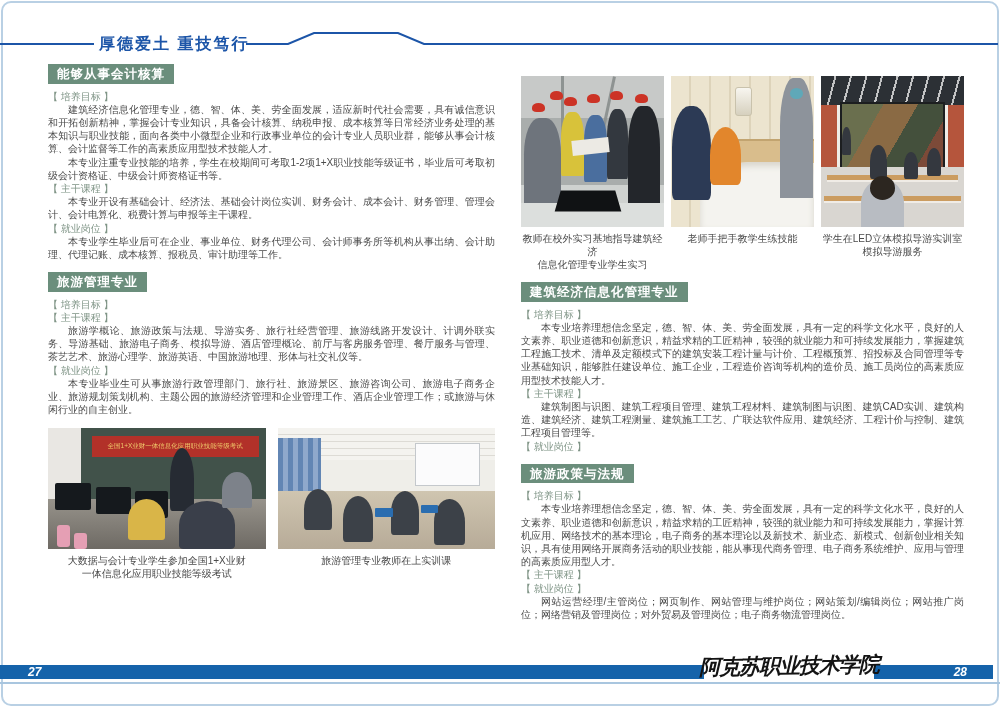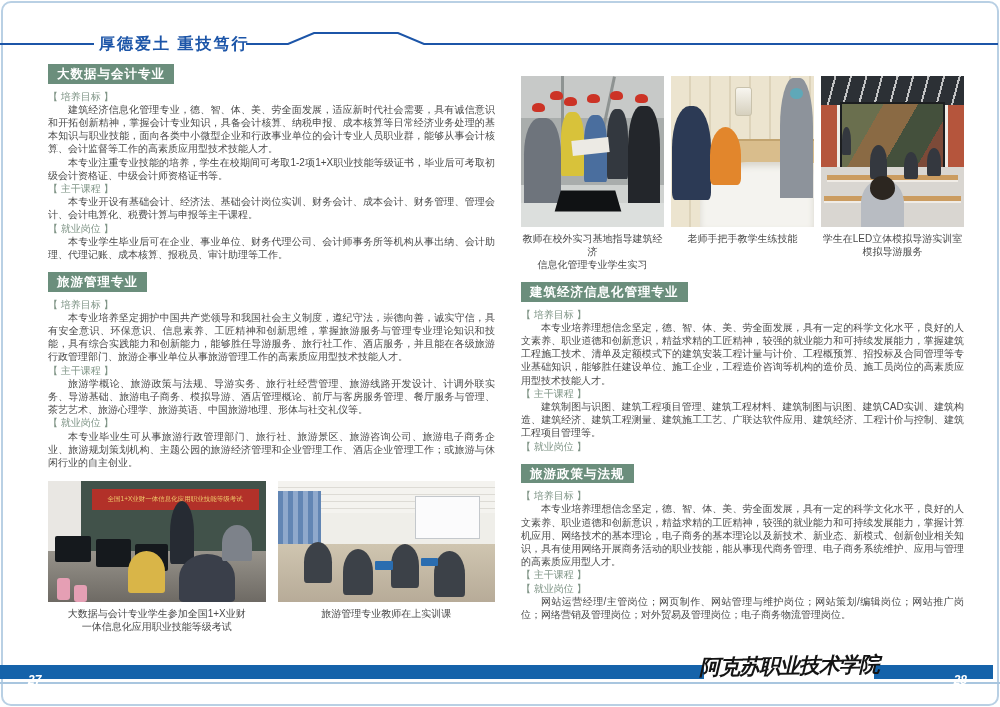--- a/index.html
+++ b/index.html
@@ -75,21 +75,21 @@
   .s5-screen{position:absolute;left:13%;right:13%;top:17%;height:43%;border:2px solid #1c1e20;
              background:linear-gradient(120deg,#6a6f4e 0 30%,#8a6a44 30% 55%,#44503c 55% 80%,#7c4a38 80%);}
   .s5-floor{position:absolute;left:0;right:0;bottom:0;height:40%;background:#d9d6d1;}
   .s5-desk{position:absolute;height:5px;background:#cb9c60;border-bottom:2px solid #f0ece6;}
   .s5-fig{position:absolute;background:#34383f;border-radius:50% 50% 12% 12%;}
   
   .foot-thinline{position:absolute;left:0;right:0;top:682px;height:2px;background:#a9c6df;}
   .foot-bar{position:absolute;top:665px;height:14px;background:#1563aa;}
   .foot-bar-left{left:0;width:704px;}
   .foot-bar-right{left:874px;width:119px;}
-  .pagenum{position:absolute;top:8px;color:#fff;font-weight:bold;font-style:italic;
+  .pagenum{position:absolute;top:0;color:#fff;font-weight:bold;font-style:italic;
            font-size:12px;line-height:14px;}
   .pn-left{left:28px;}
   .pn-right{right:26px;}
   .school-sig{position:absolute;left:699px;top:652px;width:175px;text-align:center;
               font-family:"DejaVu Serif","Liberation Serif",serif;font-style:italic;
               font-weight:bold;font-size:21px;color:#141414;white-space:nowrap;
               transform:rotate(-1deg);letter-spacing:-1px;}
 </style>
 </head>
 <body>
@@ -99,34 +99,33 @@
   <div class="frame"></div>
 
   <svg class="header-svg" width="1000" height="60">
     <polyline points="0,44 94,44" fill="none" stroke="#1c55a8" stroke-width="2"></polyline>
     <polyline points="246,44 288,44 314,33 398,33 424,44 998,44" fill="none" stroke="#1c55a8" stroke-width="2"></polyline>
   </svg>
   <div class="motto">厚德爱土 重技笃行</div>
 
   <div class="col col-left">
 
-    <div class="major-badge">大数据与会计专业</div>
+    <div class="major-badge">能够从事会计核算</div>
 
     <div class="sec-label">【 培养目标 】</div>
     <p class="para">建筑经济信息化管理专业，德、智、体、美、劳全面发展，适应新时代社会需要，具有诚信意识和开拓创新精神，掌握会计专业知识，具备会计核算、纳税申报、成本核算等日常经济业务处理的基本知识与职业技能，面向各类中小微型企业和行政事业单位的会计专业人员职业群，能够从事会计核算、会计监督等工作的高素质应用型技术技能人才。</p>
     <p class="para">本专业注重专业技能的培养，学生在校期间可考取1-2项1+X职业技能等级证书，毕业后可考取初级会计资格证、中级会计师资格证书等。</p>
     <div class="sec-label">【 主干课程 】</div>
     <p class="para">本专业开设有基础会计、经济法、基础会计岗位实训、财务会计、成本会计、财务管理、管理会计、会计电算化、税费计算与申报等主干课程。</p>
     <div class="sec-label">【 就业岗位 】</div>
     <p class="para">本专业学生毕业后可在企业、事业单位、财务代理公司、会计师事务所等机构从事出纳、会计助理、代理记账、成本核算、报税员、审计助理等工作。</p>
 
     <div class="major-badge mt">旅游管理专业</div>
 
     <div class="sec-label">【 培养目标 】</div>
-    <p class="para">本专业培养坚定拥护中国共产党领导和我国社会主义制度，遵纪守法，崇德向善，诚实守信，具有安全意识、环保意识、信息素养、工匠精神和创新思维，掌握旅游服务与管理专业理论知识和技能，具有综合实践能力和创新能力，能够胜任导游服务、旅行社工作、酒店服务，并且能在各级旅游行政管理部门、旅游企事业单位从事旅游管理工作的高素质应用型技术技能人才。</p>
     <div class="sec-label">【 主干课程 】</div>
     <p class="para">旅游学概论、旅游政策与法规、导游实务、旅行社经营管理、旅游线路开发设计、计调外联实务、导游基础、旅游电子商务、模拟导游、酒店管理概论、前厅与客房服务管理、餐厅服务与管理、茶艺艺术、旅游心理学、旅游英语、中国旅游地理、形体与社交礼仪等。</p>
     <div class="sec-label">【 就业岗位 】</div>
     <p class="para">本专业毕业生可从事旅游行政管理部门、旅行社、旅游景区、旅游咨询公司、旅游电子商务企业、旅游规划策划机构、主题公园的旅游经济管理和企业管理工作、酒店企业管理工作；或旅游与休闲行业的自主创业。</p>
 
     <div class="photo-row">
       <div class="photo-block">
         <div class="photo ph-left">
           <div class="s1-wall"></div>
           <div class="s1-banner">全国1+X业财一体信息化应用职业技能等级考试</div>

